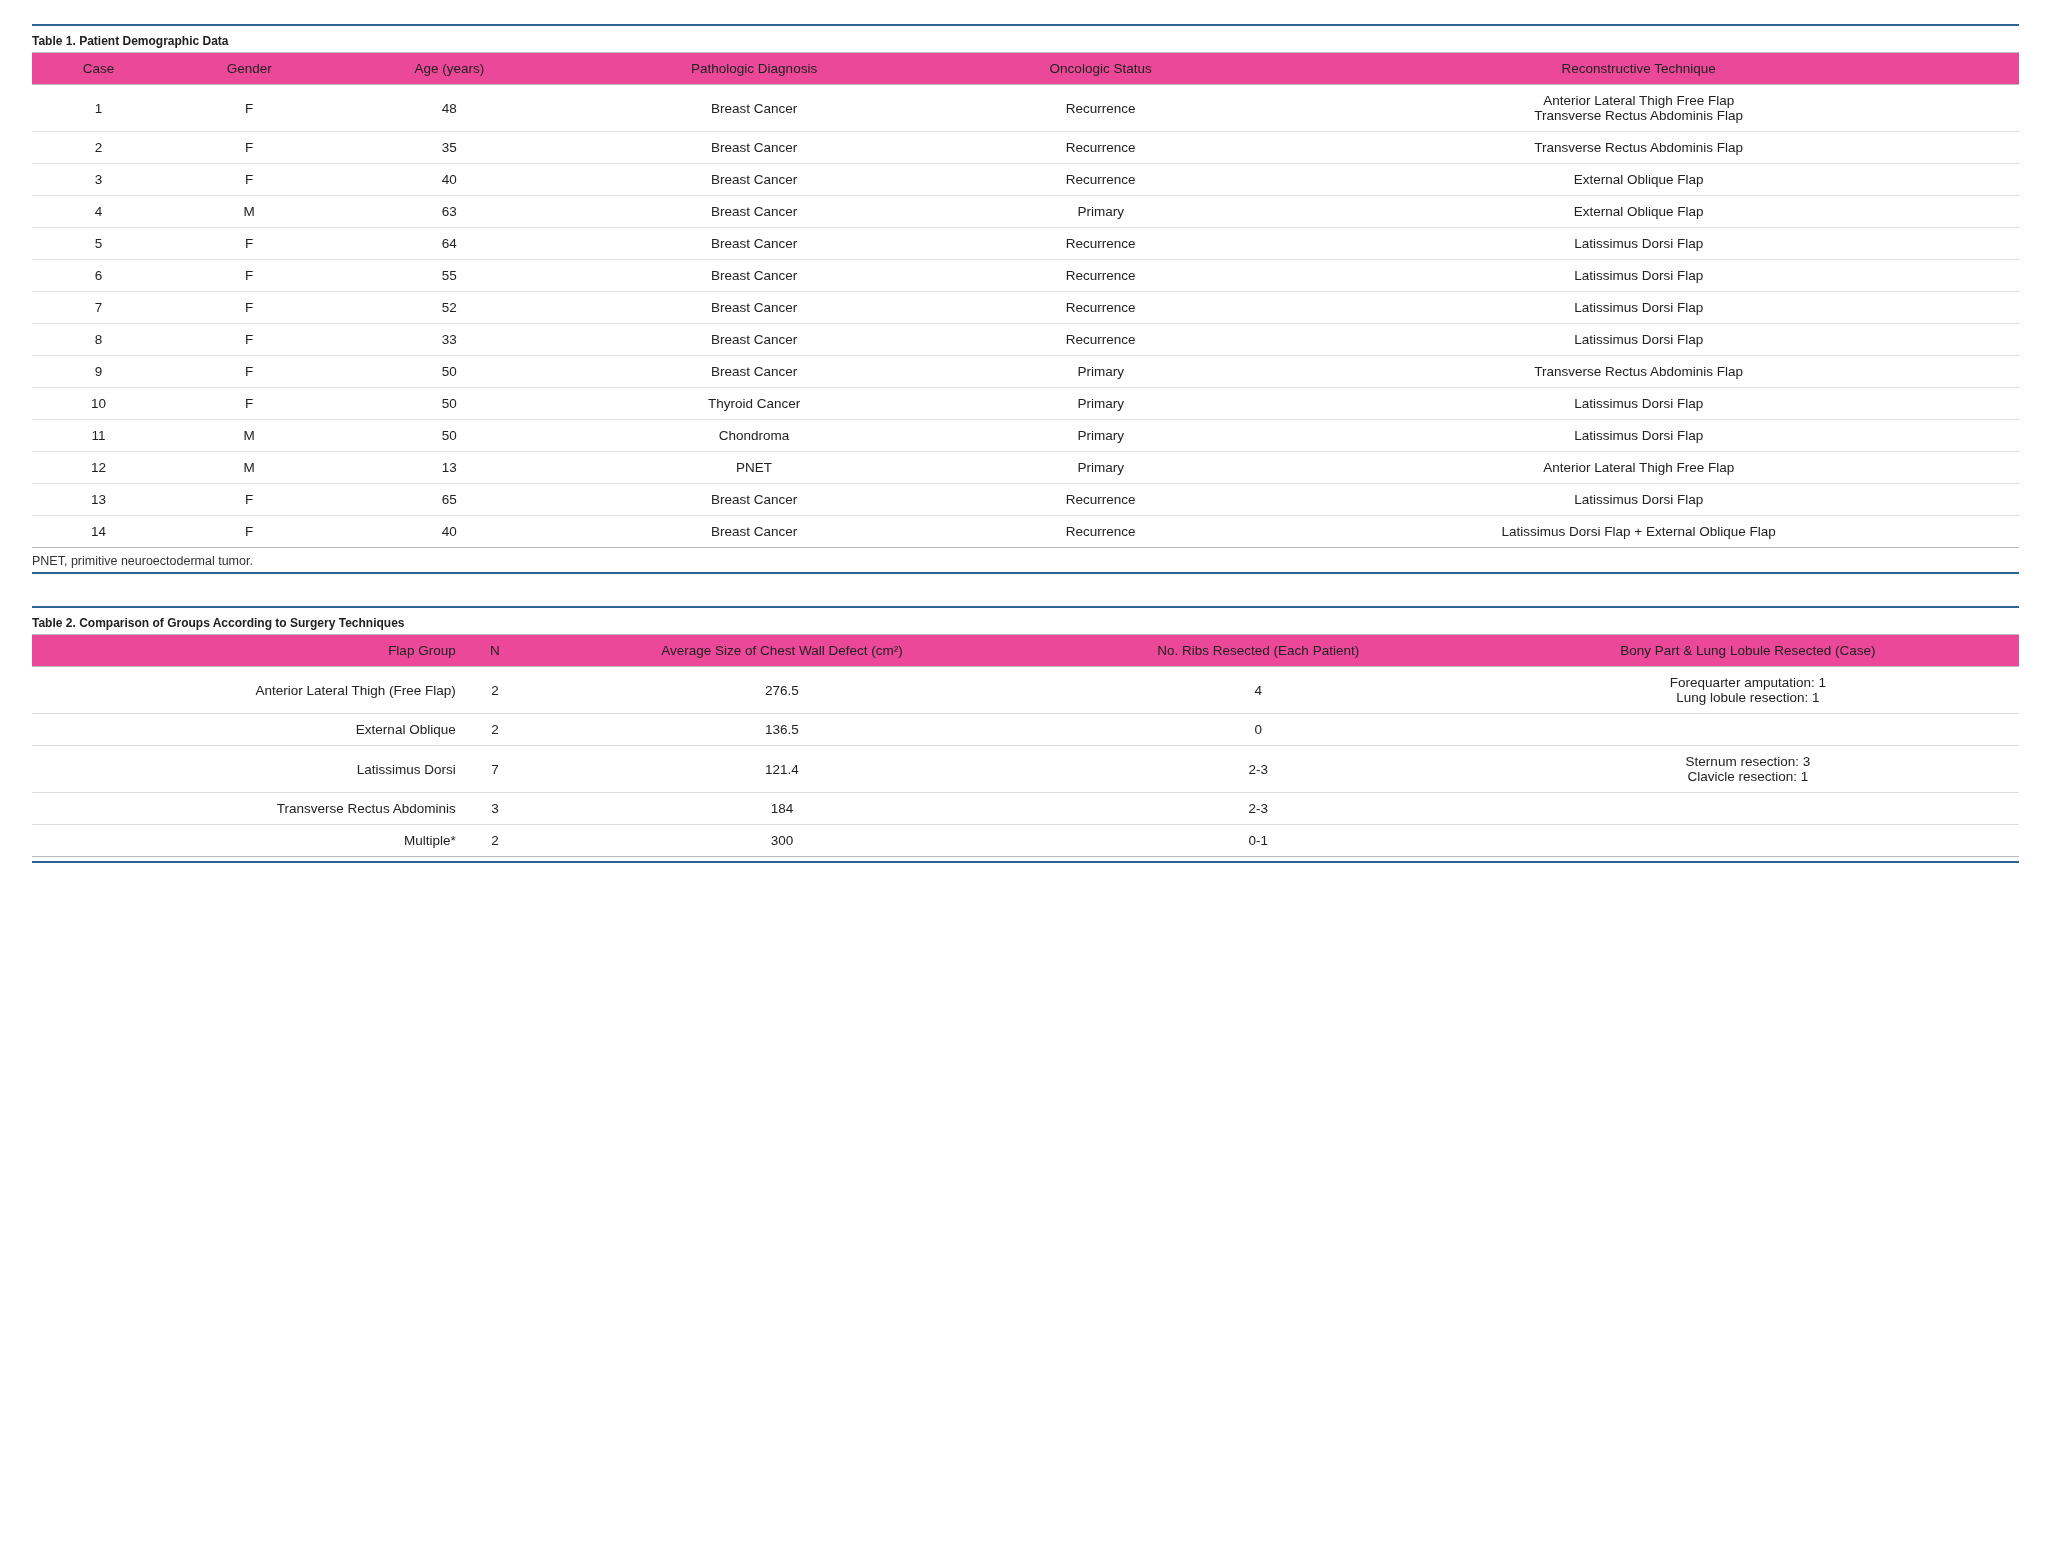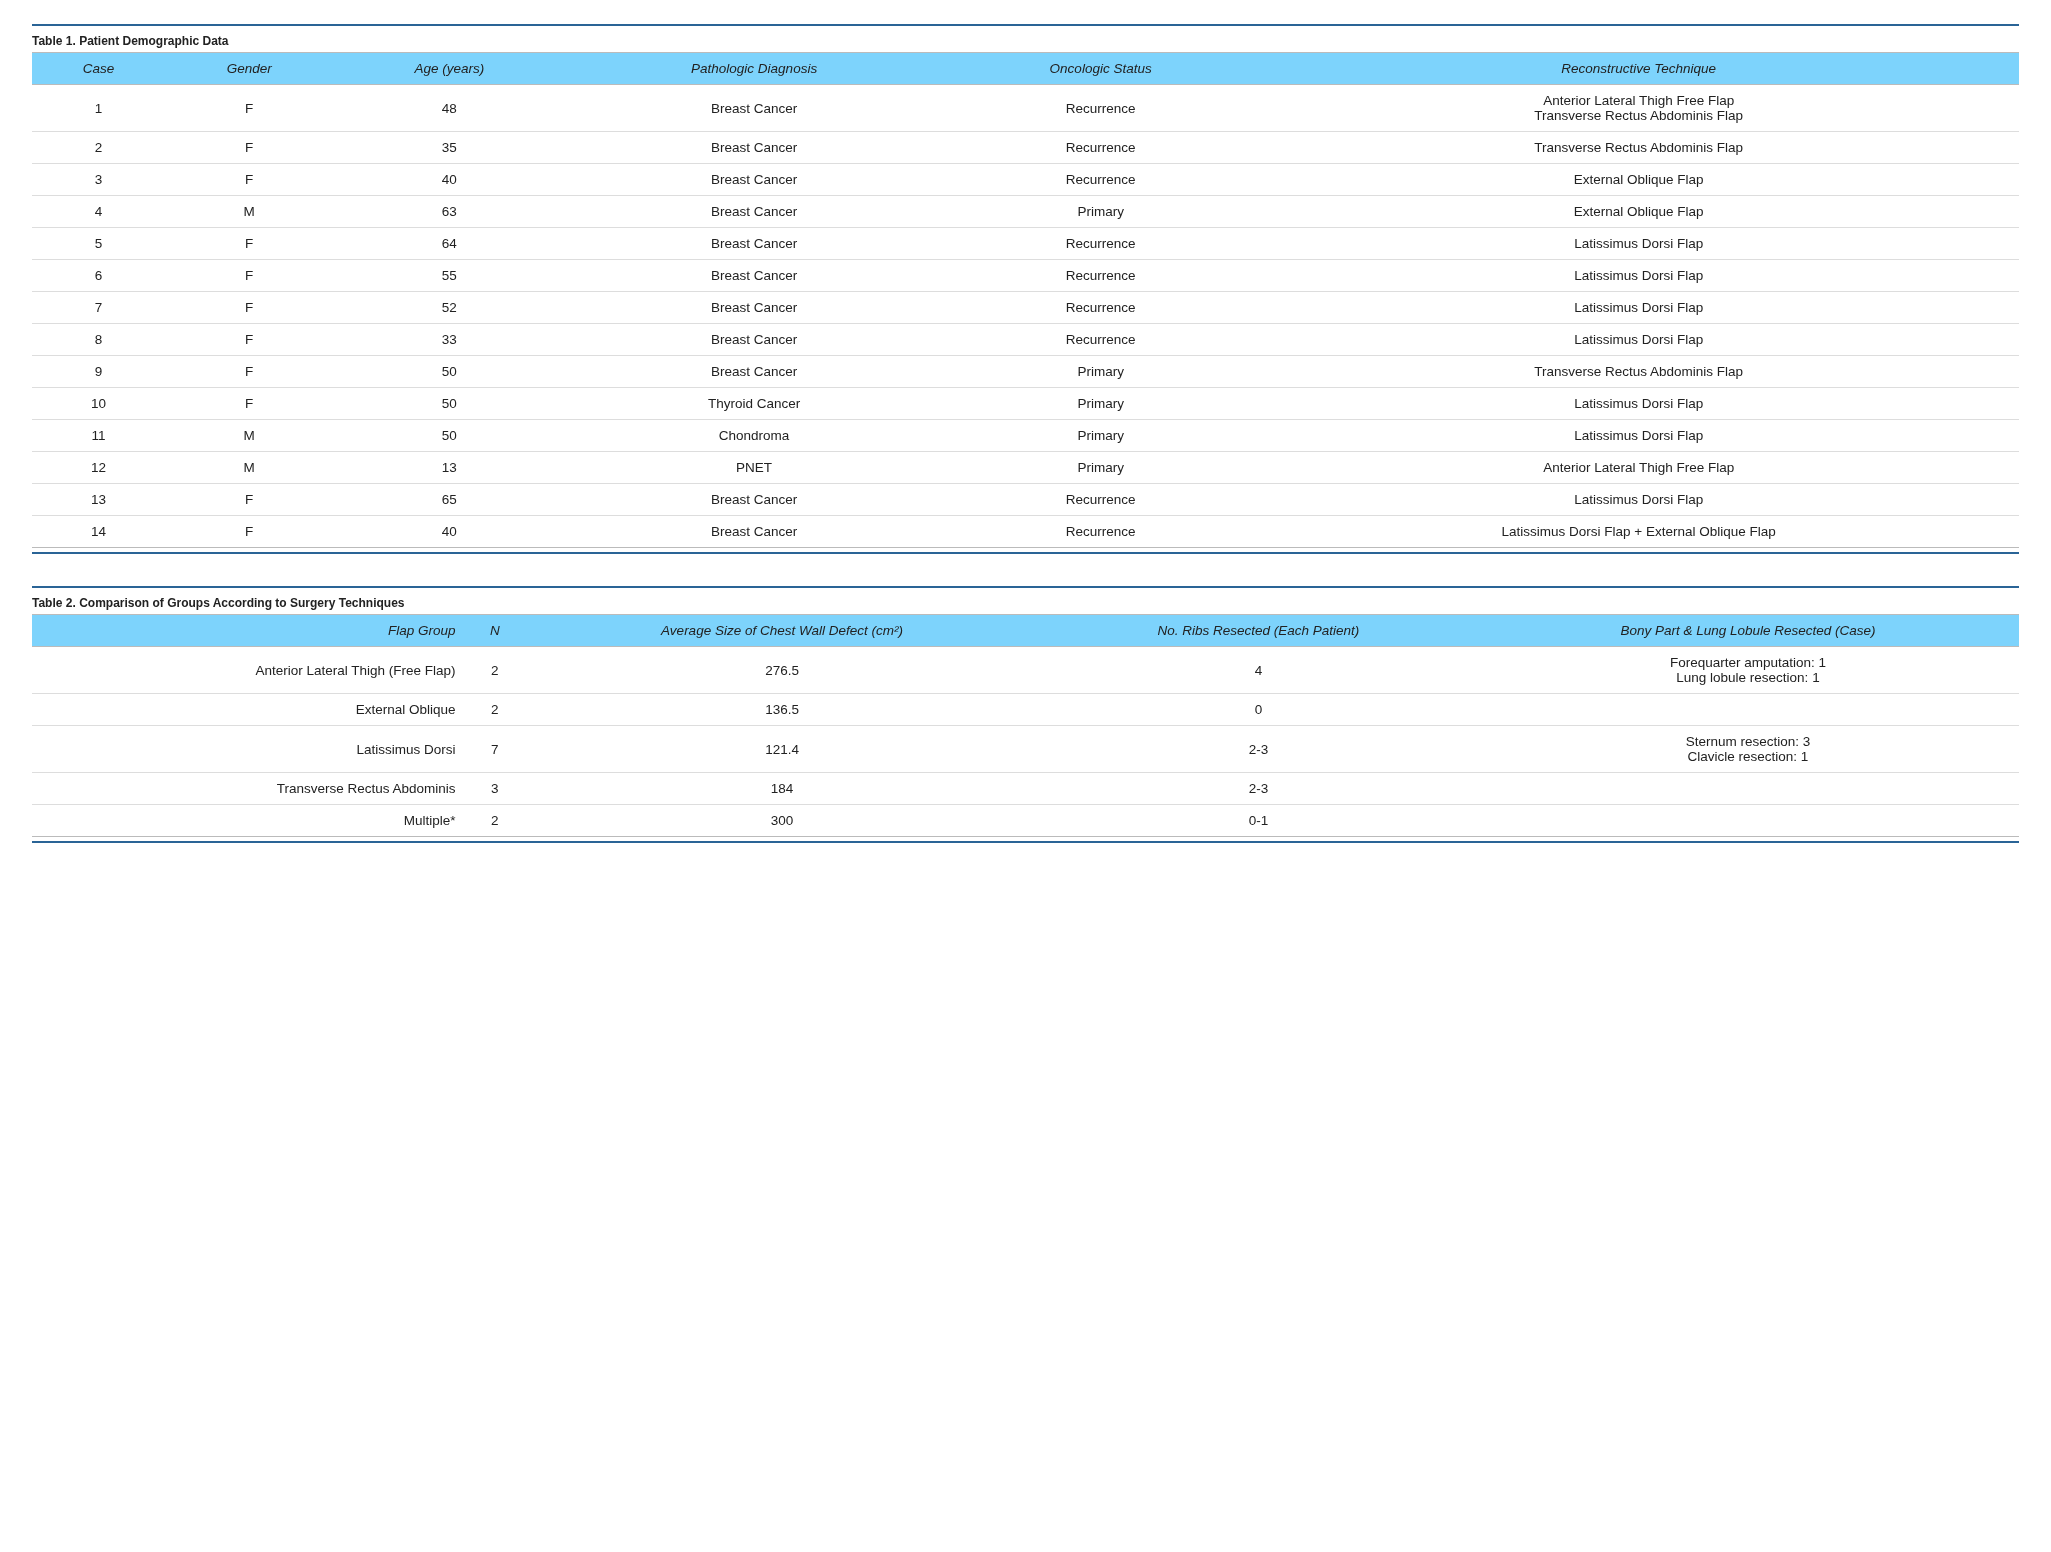--- a/index.html
+++ b/index.html
@@ -28,22 +28,21 @@
     }
     thead tr {
       border-top: 1px solid #bbb;
       border-bottom: 1px solid #bbb;
     }
     thead th {
       padding: 8px 10px;
       text-align: center;
       font-weight: normal;
       color: #222;
-      background: #7dd3fc;
-      font-style: italic;
+      background: #ec4899;
     }
     tbody tr {
       border-bottom: 1px solid #ddd;
     }
     tbody tr:last-child {
       border-bottom: 1px solid #bbb;
     }
     tbody td {
       padding: 8px 10px;
       text-align: center;
@@ -188,20 +187,21 @@
         <tr>
       <td>14</td>
       <td>F</td>
       <td>40</td>
       <td>Breast Cancer</td>
       <td>Recurrence</td>
       <td>Latissimus Dorsi Flap + External Oblique Flap</td>
     </tr>
       </tbody>
   </table>
+  <div class="footnote">PNET, primitive neuroectodermal tumor.</div>
   <div class="table-bottom-border"></div>
 </div>
 
 <div class="table-container">
   <div class="table-title">
     <span class="bold">Table 2.</span><span> Comparison of Groups According to Surgery Techniques</span>
   </div>
   <table>
     <thead>
       <tr>

